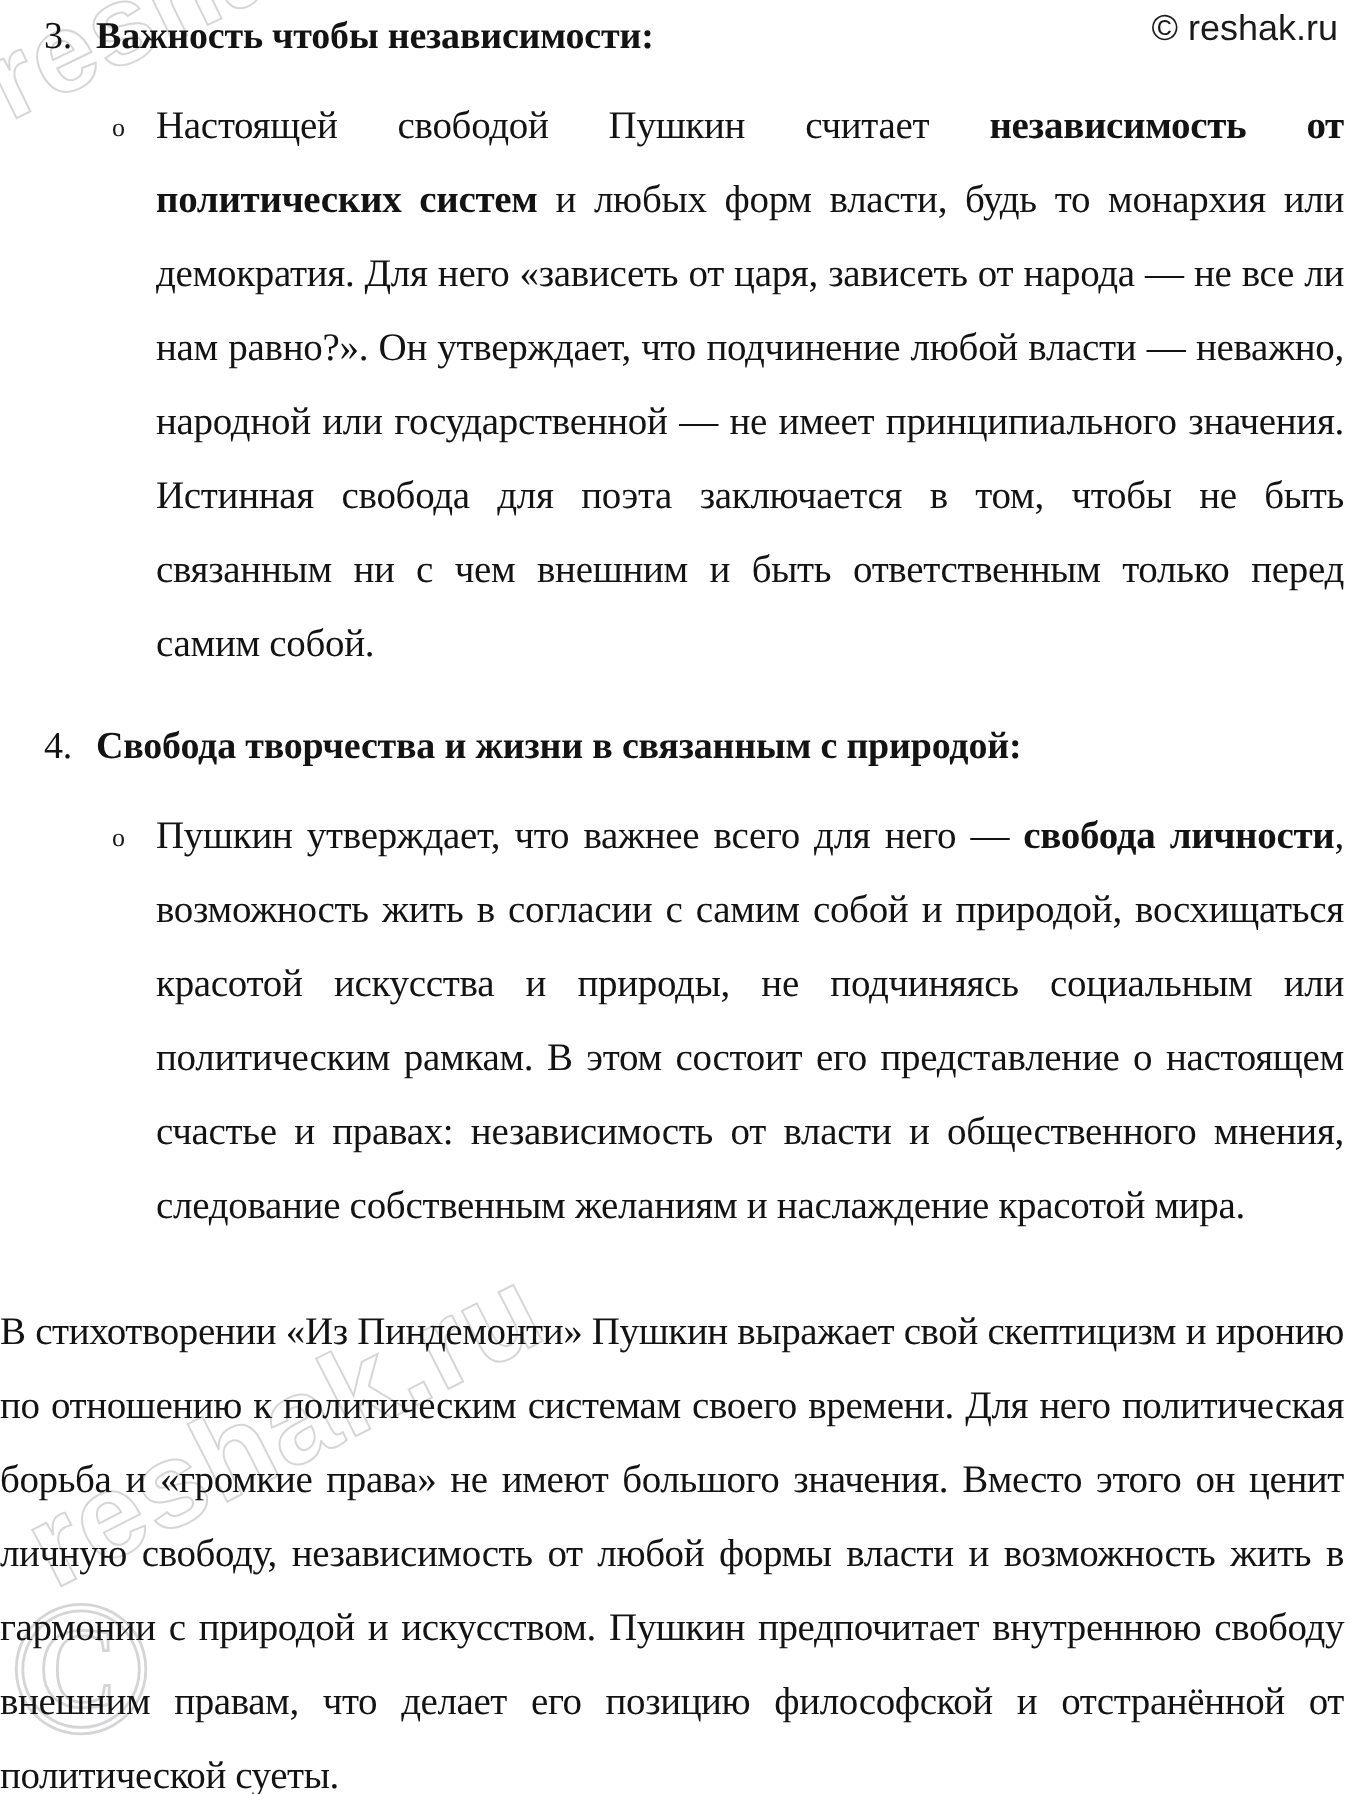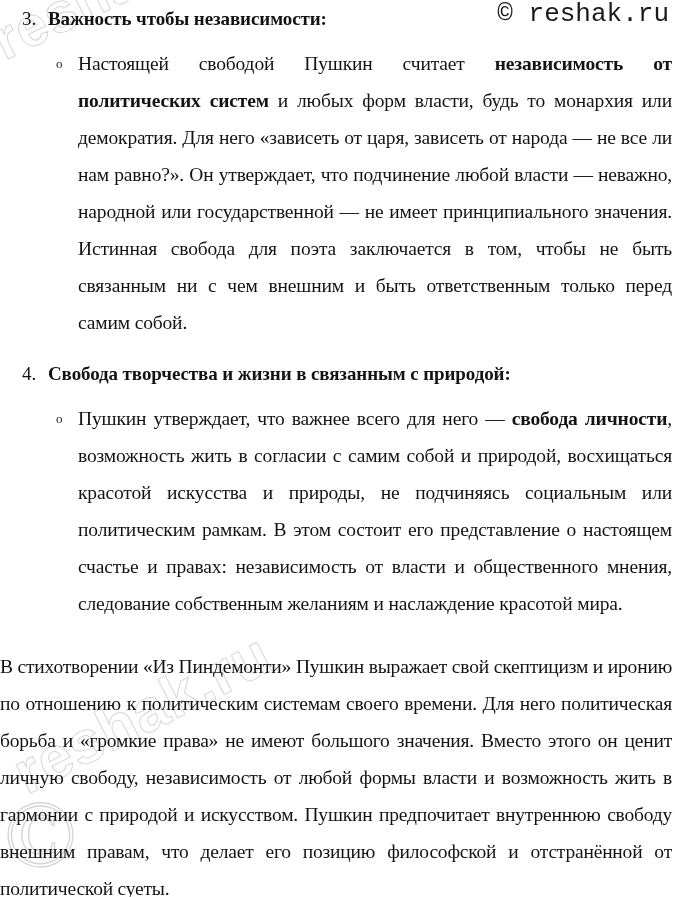--- a/index.html
+++ b/index.html
@@ -67,23 +67,23 @@
     pointer-events: none;
     user-select: none;
     z-index: 0;
   }
 
   
   .copyright {
     position: absolute;
     right: 6px;
     top: 2px;
-    font-size: 26px;
+    font-size: 18px;
     line-height: 24px;
-    font-family: Liberation Mono, monospace;
+    font-family: Liberation Sans, sans-serif;
     color: #1a1a1a;
     white-space: nowrap;
     z-index: 3;
   }
 
   
   .content {
     position: relative;
     z-index: 2;
     padding: 0;

